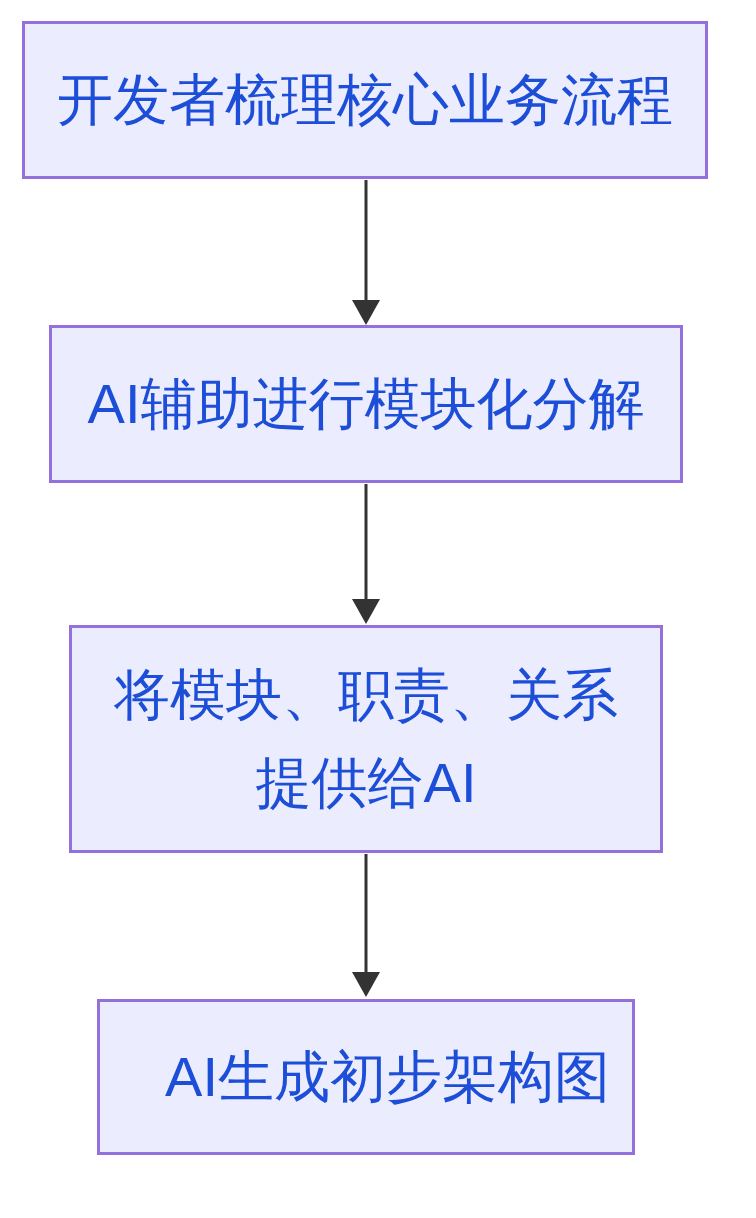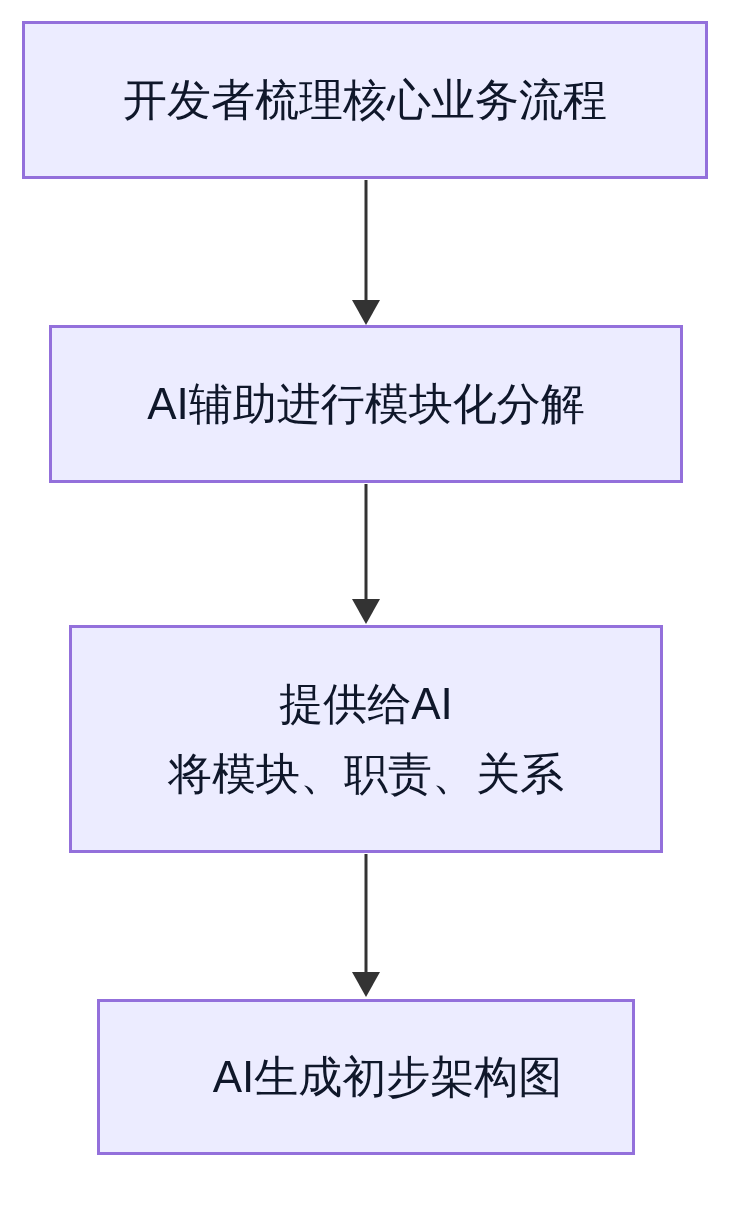--- a/index.html
+++ b/index.html
@@ -26,22 +26,22 @@
   .flow-node {
     position: absolute;
     box-sizing: border-box;
     background: #ECECFF;
     border: 3px solid #9370DB;
     display: flex;
     flex-direction: column;
     align-items: center;
     justify-content: center;
     text-align: center;
-    color: #0f172a;
-    font-size: 44px;
+    color: #1d4ed8;
+    font-size: 56px;
     line-height: 1.58;
   }
   #node-0 { left: 22px;  top: 21px;  width: 686px; height: 158px; }
   #node-1 { left: 49px;  top: 325px; width: 634px; height: 158px; }
   #node-2 { left: 69px;  top: 625px; width: 594px; height: 228px; }
   #node-3 { left: 97px;  top: 999px; width: 538px; height: 156px; padding-left: 43px; }
   .node-line {
     display: block;
     white-space: nowrap;
   }
@@ -68,21 +68,21 @@
 
   <div id="node-0" class="flow-node">
     <span class="node-line">开发者梳理核心业务流程</span>
   </div>
 
   <div id="node-1" class="flow-node">
     <span class="node-line">AI辅助进行模块化分解</span>
   </div>
 
   <div id="node-2" class="flow-node">
+    <span class="node-line">将模块、职责、关系</span>
     <span class="node-line">提供给AI</span>
-    <span class="node-line">将模块、职责、关系</span>
   </div>
 
   <div id="node-3" class="flow-node">
     <span class="node-line">AI生成初步架构图</span>
   </div>
 
 </div>
 
 </body></html>

